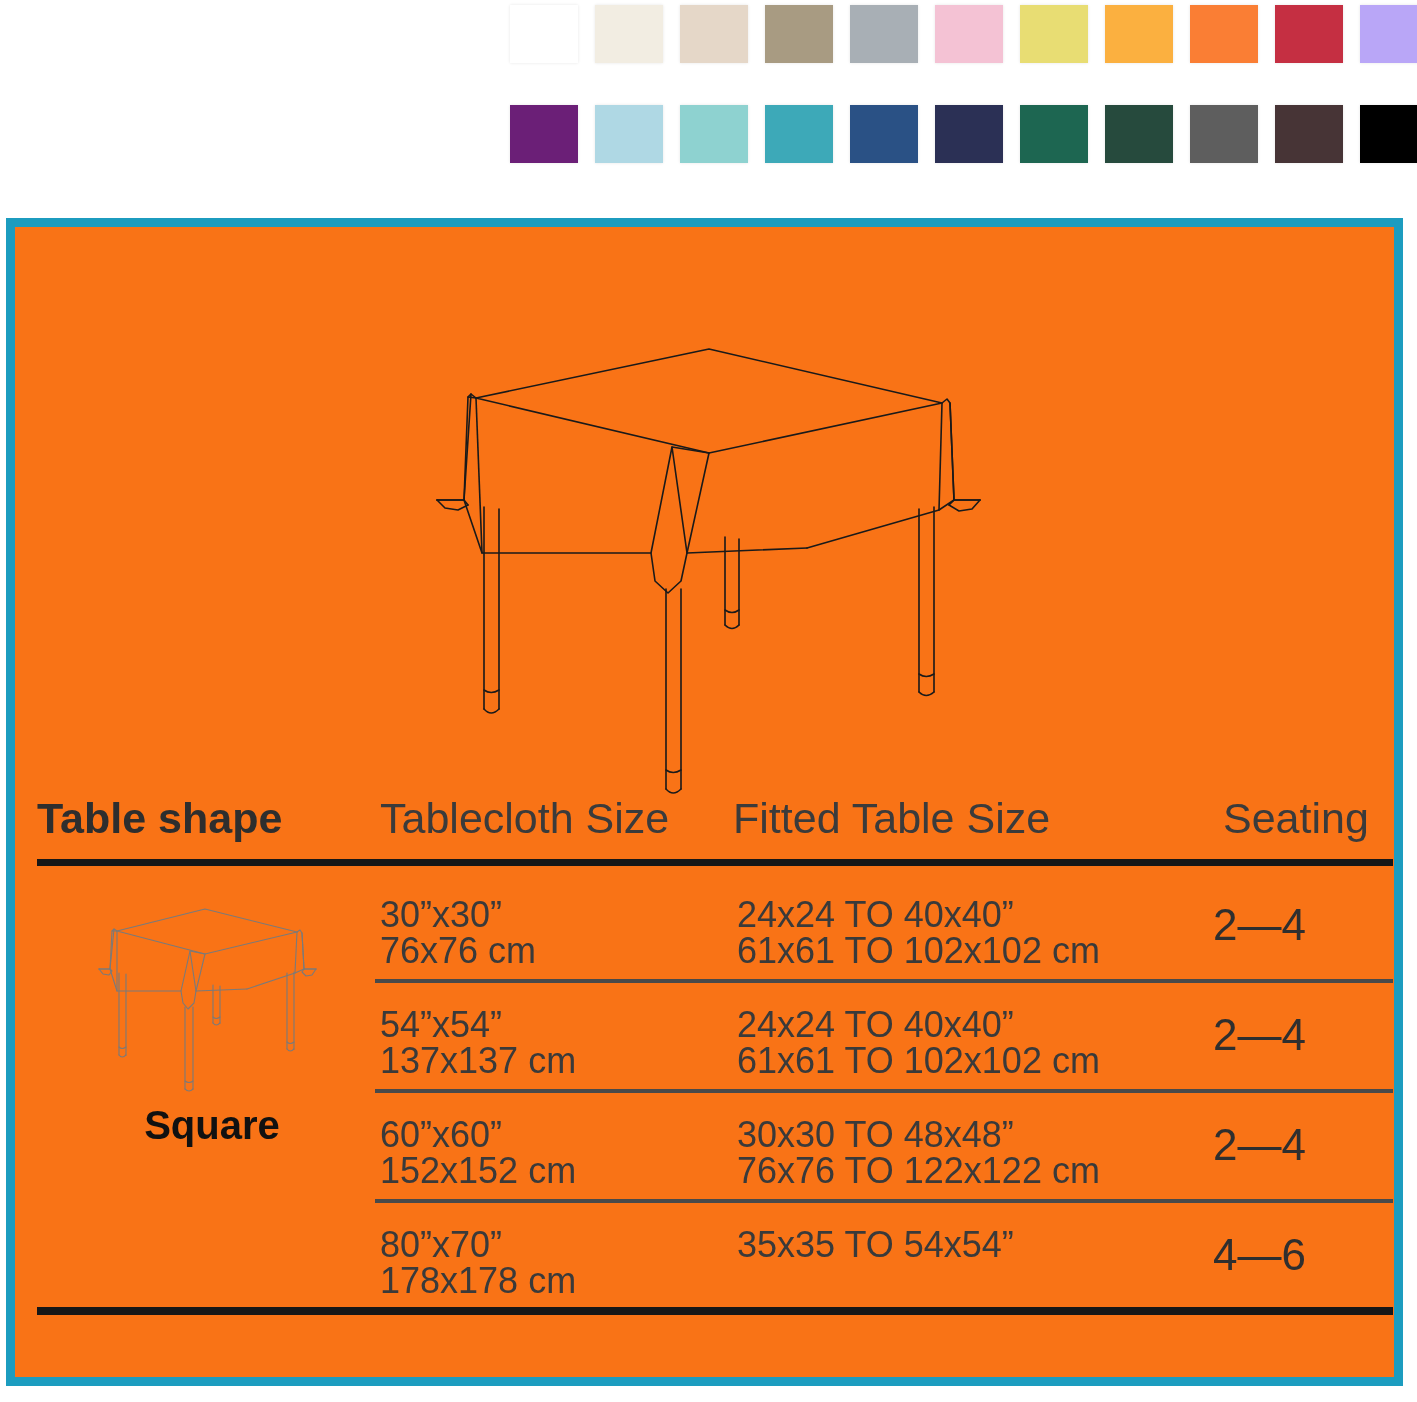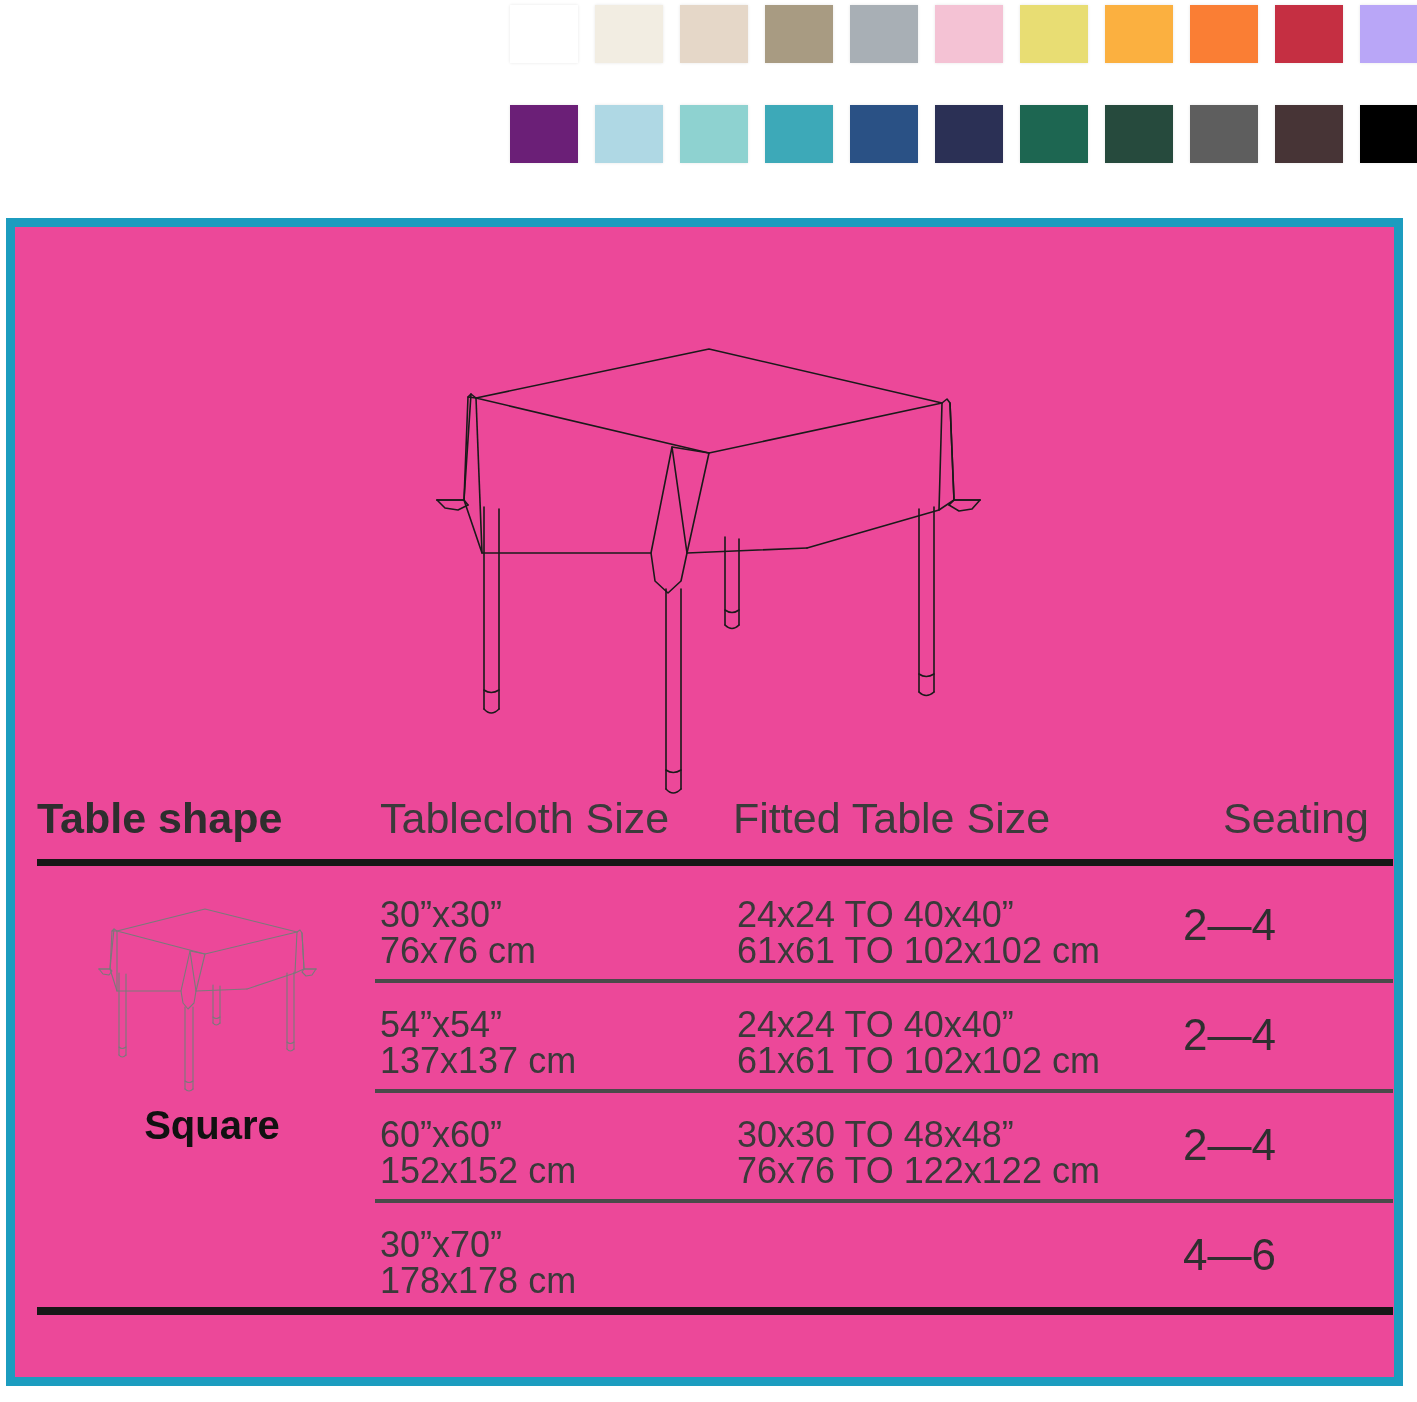--- a/index.html
+++ b/index.html
@@ -26,21 +26,21 @@
   .swatch{
     position:absolute;top:0;width:68px;height:58px;
     box-shadow:0 0 3px rgba(0,0,0,0.10);
   }
 
   
   #info-card{
     position:absolute;left:6px;top:218px;
     width:1397px;height:1168px;
     border:9px solid #1C9CBF;
-    background:#ec4899;
+    background:#f97316;
     box-sizing:border-box;
   }
 
   
   #main-illustration{
     position:absolute;left:404px;top:110px;width:580px;height:470px;
   }
   #main-illustration svg{display:block;width:100%;height:100%;}
 
   
@@ -76,21 +76,21 @@
   .trow.r2{top:296px;}
   .trow.r3{top:406px;}
 
   .cell{position:absolute;font-size:36px;color:#3a3a3a;white-space:nowrap;line-height:1;}
   .cell.in  {top:4px;margin-top:20px;}
   .cell.cm  {top:60px;}
   .col-cloth{left:365px;}
   .col-fitted{left:722px;}
 
   .seating{
-    position:absolute;left:1168px;top:30px;
+    position:absolute;left:1198px;top:30px;
     font-size:44px;color:#2f2f2f;white-space:nowrap;line-height:1;
   }
 
   .row-rule{
     position:absolute;left:360px;top:106px;width:1018px;height:4px;background:#4a4a4a;
   }
   .row-rule.last{left:22px;width:1356px;height:8px;background:#171717;top:104px;}
 </style>
 </head>
 <body>
@@ -242,20 +242,21 @@
     <div class="trow r2">
       <div class="cell in col-cloth">60”x60”</div>
       <div class="cell cm col-cloth">152x152 cm</div>
       <div class="cell in col-fitted">30x30 TO 48x48”</div>
       <div class="cell cm col-fitted">76x76 TO 122x122 cm</div>
       <div class="seating">2—4</div>
       <div class="row-rule"></div>
     </div>
 
     <div class="trow r3">
-      <div class="cell in col-cloth">30”x70”</div>
+      <div class="cell in col-cloth">80”x70”</div>
       <div class="cell cm col-cloth">178x178 cm</div>
+      <div class="cell in col-fitted">35x35 TO 54x54”</div>
       <div class="seating">4—6</div>
       <div class="row-rule last"></div>
     </div>
 
   </div>
 </div>
 
 </body></html>

